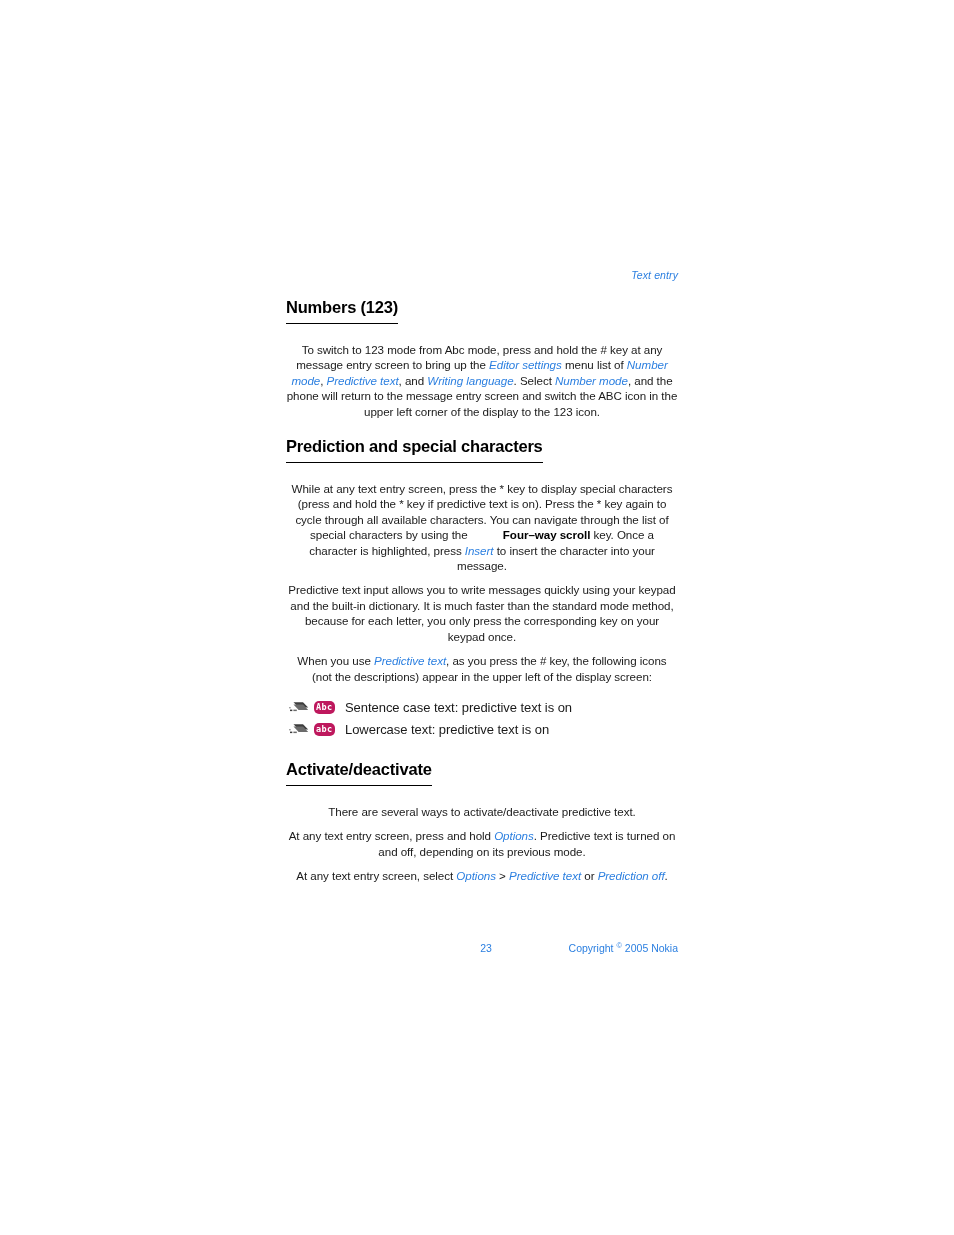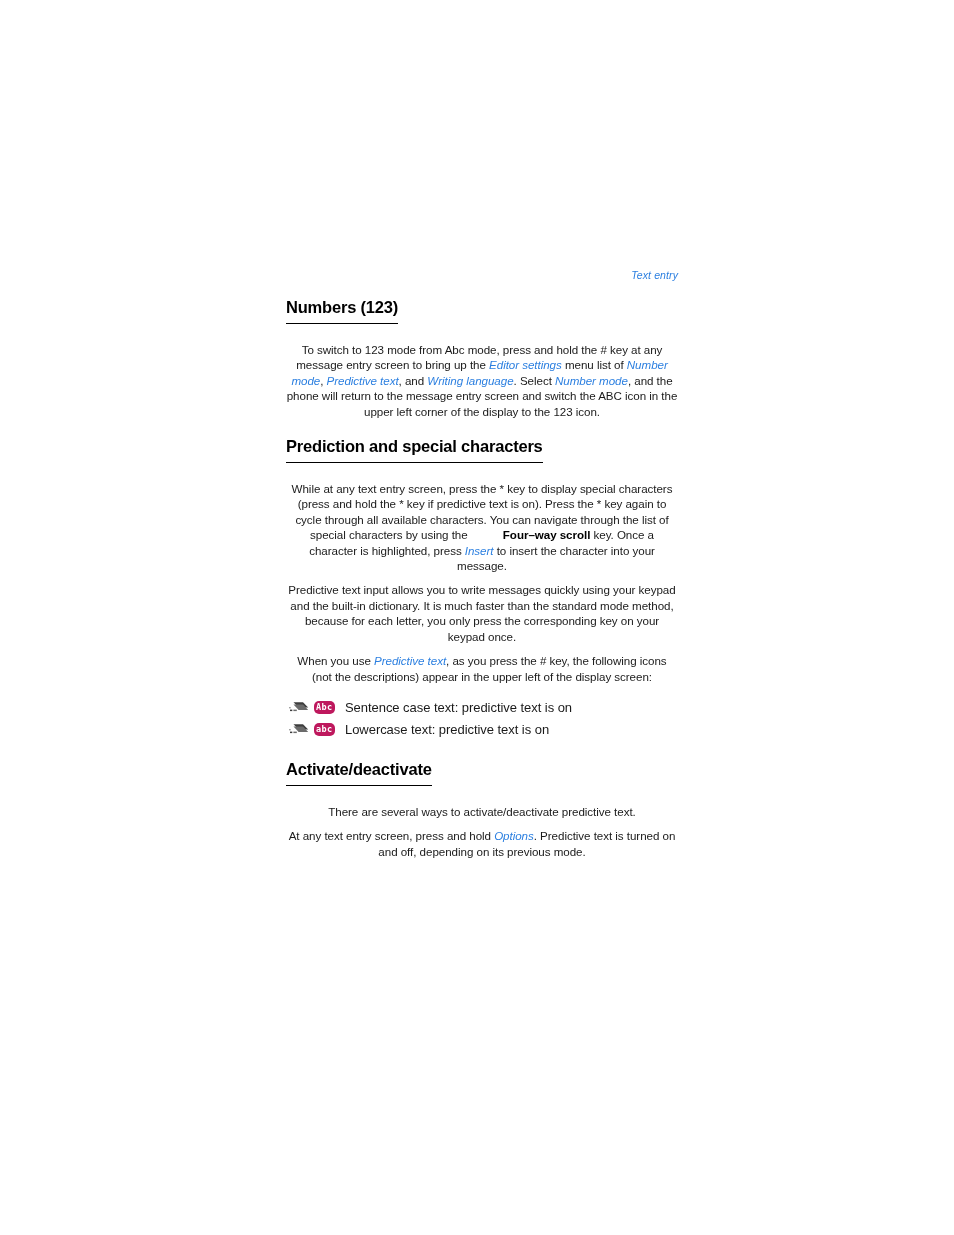--- a/index.html
+++ b/index.html
@@ -219,17 +219,24 @@
         <span class="icon-desc">Lowercase text: predictive text is on</span>
       </div>
 
     </div>
 
     <div class="sub-head-wrap" style="margin-top:19px;">
       <h2 class="sub-head">Activate/deactivate</h2>
     </div>
     <p class="body">There are several ways to activate/deactivate predictive text.</p>
     <p class="body">At any text entry screen, press and hold <span class="it">Options</span>. Predictive text is turned on and off, depending on its previous mode.</p>
+    <p class="body last">At any text entry screen, select <span class="it">Options</span> &gt; <span class="it">Predictive text</span> or <span class="it">Prediction off</span>.</p>
 
   </div>
 
+  <div class="footer">
+    <span class="page-no">23</span>
+    <span class="copyright">
+      <span>Copyright </span><sup>©</sup><span> 2005 Nokia</span>
+    </span>
+  </div>
 
 </div>
 
 </body></html>

